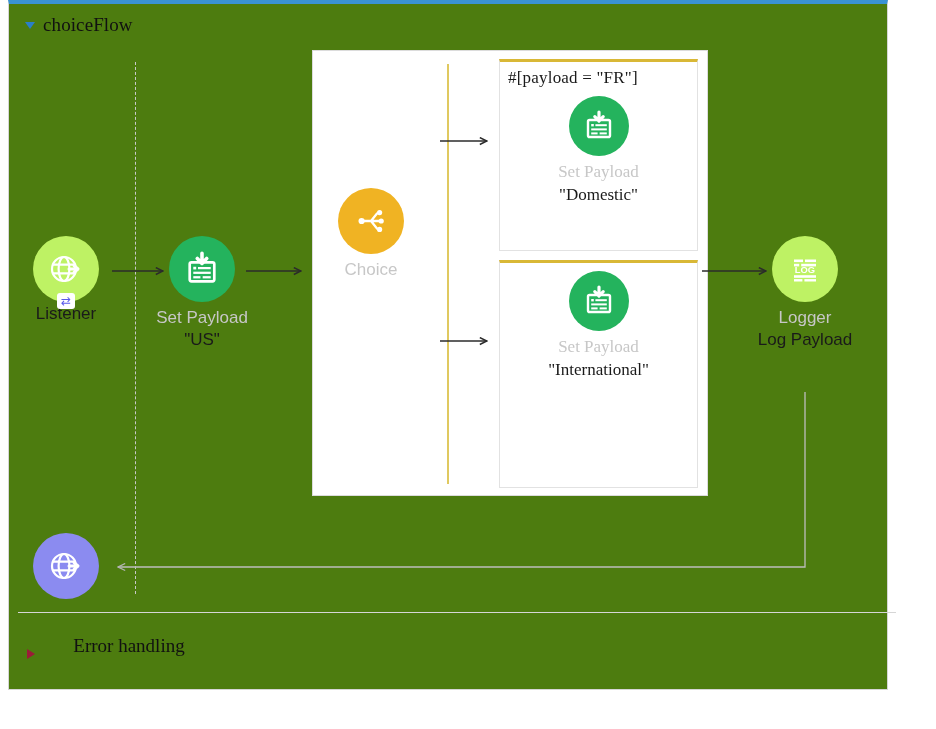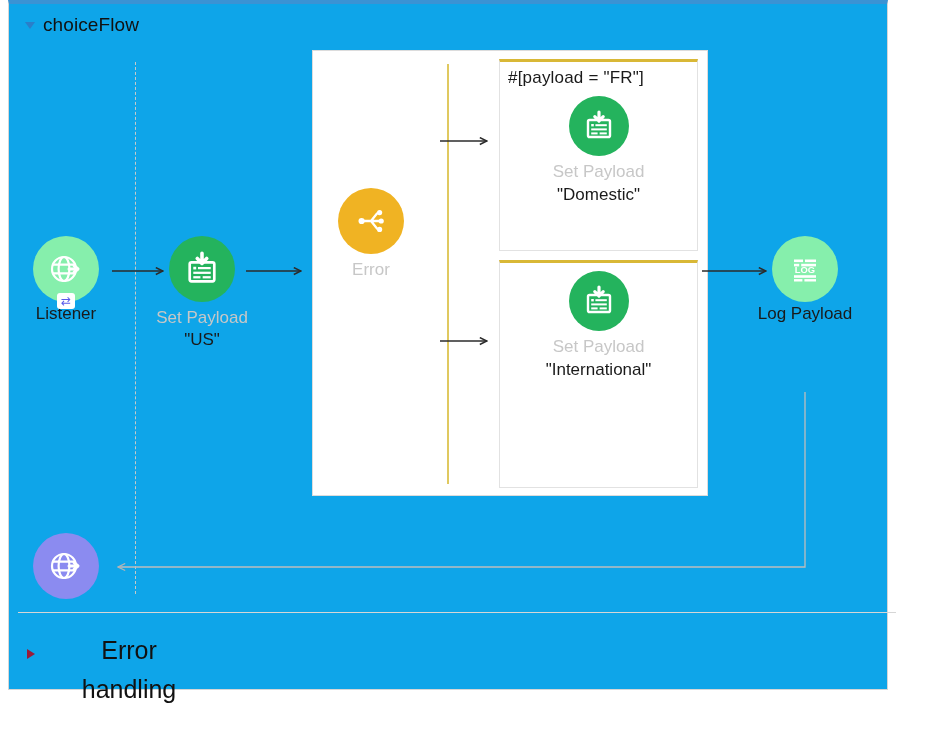--- a/index.html
+++ b/index.html
@@ -7,22 +7,23 @@
     width:936px;height:729px;position:relative;overflow:hidden;
     font-family:"Liberation Sans","DejaVu Sans",sans-serif;
     color:#1a1a1a;
   }
 
   
   #flow-frame{
     position:absolute;left:8px;top:0;width:880px;height:690px;
     border:1px solid #d6d6d6;
     border-top:4px solid #3a93d4;
-    background:#0ea5e9;
+    background:#4d7c0f;
     box-sizing:border-box;
+    font-family:Liberation Serif, serif;
   }
 
   
   #flow-header{
     position:absolute;left:16px;top:10px;
     display:flex;align-items:center;gap:8px;
   }
   .tri-down{
     width:0;height:0;border-left:5px solid transparent;
     border-right:5px solid transparent;border-top:7px solid #2a7fc9;
@@ -36,21 +37,21 @@
     border-left:1px dashed #c9c9c9;
   }
 
   
   .node{position:absolute;text-align:center;width:150px;}
   .bubble{
     width:66px;height:66px;border-radius:50%;
     margin:0 auto;position:relative;
     display:flex;align-items:center;justify-content:center;
   }
-  .b-blue{background:#86efac;}
+  .b-blue{background:#bef264;}
   .b-blue-light{background:#8b8bf0;}
   .b-green{background:#24b35d;}
   .b-amber{background:#f0b323;}
   .n-type{
     font-size:17px;color:#c7c7c7;margin-top:6px;line-height:1.15;
   }
   .n-name{
     font-size:17px;color:#1a1a1a;margin-top:2px;line-height:1.2;
   }
 
@@ -101,21 +102,21 @@
     position:absolute;left:9px;top:608px;width:878px;height:81px;
     border-top:1px solid #d6d6d6;box-sizing:border-box;
   }
   .tri-right{
     position:absolute;left:9px;top:36px;
     width:0;height:0;border-top:5px solid transparent;
     border-bottom:5px solid transparent;border-left:8px solid #9b1b38;
   }
   #error-text{
     position:absolute;left:46px;top:18px;width:130px;
-    font-size:25px;color:#111;line-height:1.55;text-align:center;
+    font-size:19px;color:#111;line-height:1.55;text-align:center;
   }
 
   
   .bubble svg{display:block;}
   .badge-swap{
     position:absolute;left:50%;bottom:-7px;transform:translateX(-50%);
     width:18px;height:16px;background:#fff;border-radius:3px;
     display:flex;align-items:center;justify-content:center;
     font-size:12px;color:#5a5aea;line-height:1;
   }
@@ -210,36 +211,37 @@
 <div class="node" id="node-choice">
   <div class="bubble b-amber">
     <svg width="38" height="38" viewBox="0 0 38 38" aria-hidden="true">
       <path d="M12 19 H19 L25 11.5 M19 19 H27 M19 19 L25 26.5" stroke="#fff" stroke-width="2.3" fill="none" stroke-linecap="round" stroke-linejoin="round"></path>
       <circle cx="9.6" cy="19" r="3.1" fill="#fff"></circle>
       <circle cx="27.6" cy="10.6" r="2.6" fill="#fff"></circle>
       <circle cx="29.2" cy="19" r="2.6" fill="#fff"></circle>
       <circle cx="27.6" cy="27.4" r="2.6" fill="#fff"></circle>
     </svg>
   </div>
-  <div class="n-type">Error</div>
+  <div class="n-type">Choice</div>
 </div>
 
 <div class="node" id="node-logger">
   <div class="bubble b-blue">
     <svg width="38" height="38" viewBox="0 0 38 38" aria-hidden="true">
       <rect x="8" y="9.5" width="9" height="2.6" fill="#fff"></rect>
       <rect x="19" y="9.5" width="11" height="2.6" fill="#fff"></rect>
       <rect x="8" y="13.8" width="5.2" height="2.6" fill="#fff"></rect>
       <rect x="15.2" y="13.8" width="14.8" height="2.6" fill="#fff"></rect>
       <text x="19" y="23.4" font-family="Liberation Sans, sans-serif" font-size="9.4" font-weight="bold" fill="#fff" text-anchor="middle">LOG</text>
       <rect x="8" y="25.2" width="22" height="2.6" fill="#fff"></rect>
       <rect x="8" y="29.1" width="8.4" height="2.4" fill="#fff"></rect>
       <rect x="18.4" y="29.1" width="11.6" height="2.4" fill="#fff"></rect>
     </svg>
   </div>
+  <div class="n-type">Logger</div>
   <div class="n-name">Log Payload</div>
 </div>
 
 <div class="node" id="node-source-return">
   <div class="bubble b-blue-light">
     <svg width="38" height="38" viewBox="0 0 38 38" aria-hidden="true">
       <circle cx="17" cy="19" r="12" stroke="#fff" stroke-width="2.2" fill="none"></circle>
       <ellipse cx="17" cy="19" rx="5.4" ry="12" stroke="#fff" stroke-width="2.2" fill="none"></ellipse>
       <path d="M5.4 14.6 H28.6 M5.4 23.4 H28.6" stroke="#fff" stroke-width="2.2" fill="none"></path>
       <path d="M22 19 h8 M27 15.6 l4 3.4 l-4 3.4" stroke="#fff" stroke-width="3" fill="none" stroke-linecap="round" stroke-linejoin="round"></path>

